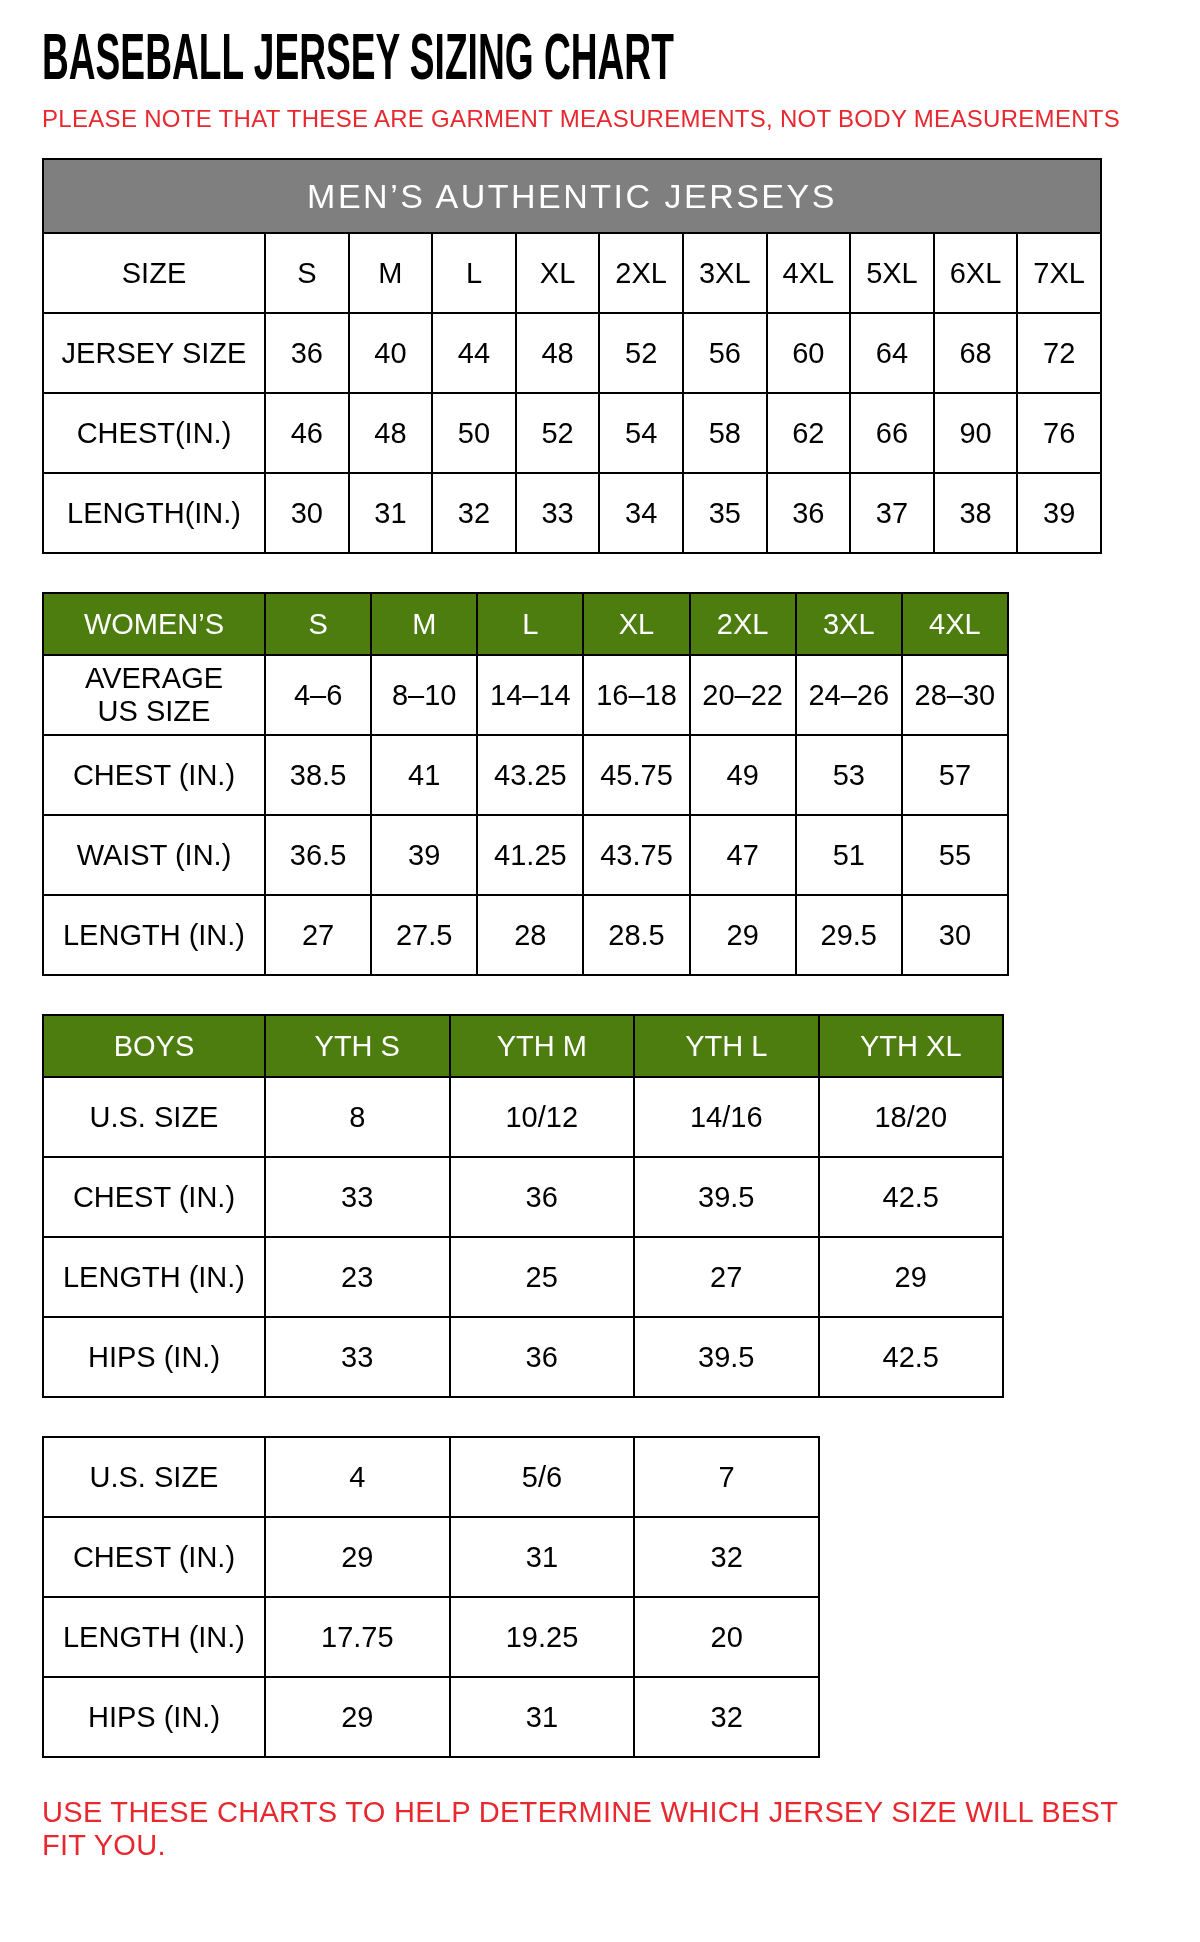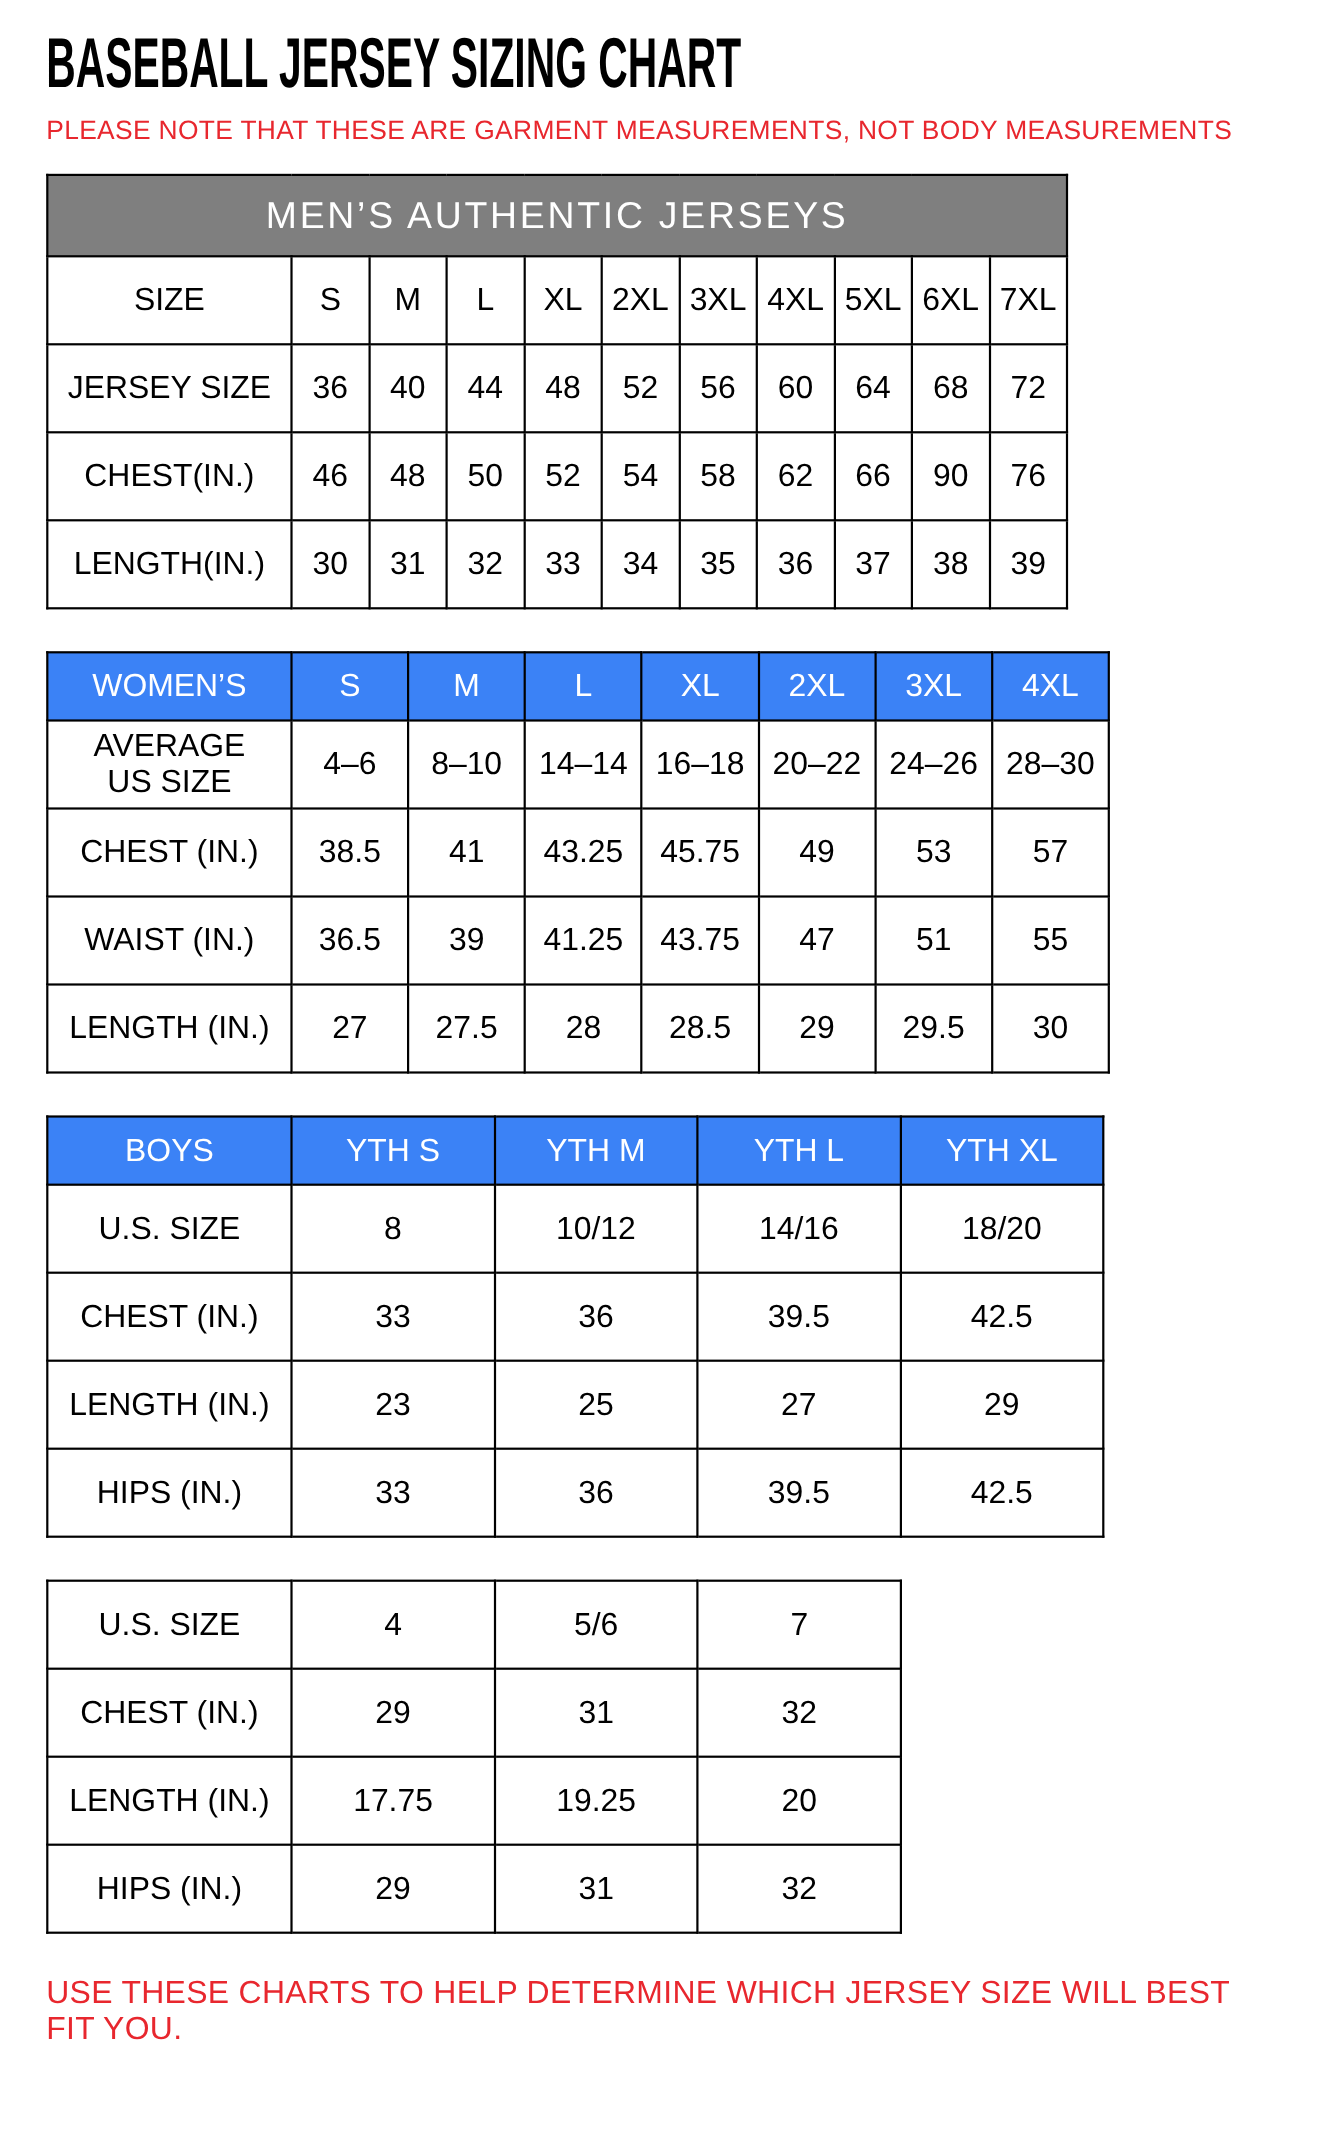--- a/index.html
+++ b/index.html
@@ -17,39 +17,39 @@
     transform:scaleX(0.58); transform-origin:0 50%;
     margin-bottom:12px;
     color:#000;
   }
   .note {
     color:#e8272e; font-size:24px; line-height:1.3;
     max-width:1120px; margin-bottom:24px; letter-spacing:0.3px;
     font-weight:400;
   }
   table.tbl { border-collapse:collapse; table-layout:fixed; margin-bottom:38px; }
-  .tbl-mens      { width:929px;padding-left:44px; }
+  .tbl-mens      { width:1060px;padding-left:44px; }
   .tbl-womens    { width:967px; }
   .tbl-boys      { width:962px;border-radius:29px; }
   .tbl-preschool { width:778px; }
   .tbl col.label-col { width:222px; }
   .tbl th, .tbl td {
     border:2px solid #000;
     height:80px;
     font-size:29px; font-weight:400;
     text-align:center; vertical-align:middle;
     padding:2px 4px;
     color:#000; background:#fff;
   }
   .tbl .row-label { white-space:pre-line;margin-left:16px; }
   .tbl .title-bar {
     background:#7f7f7f; color:#fff;
     height:74px; font-size:34px; letter-spacing:2.5px;
   }
-  .tbl .gray-cell { background:#3b82f6; color:#fff; height:62px; }
+  .tbl .gray-cell { background:#4d7c0f; color:#fff; height:62px; }
   .footer-note {
     color:#e8272e; font-size:29px; margin-top:4px; letter-spacing:0.3px;
   }
 </style>
 </head>
 <body>
 
 <div>
 
   <h1 class="page-title">BASEBALL JERSEY SIZING CHART</h1>

